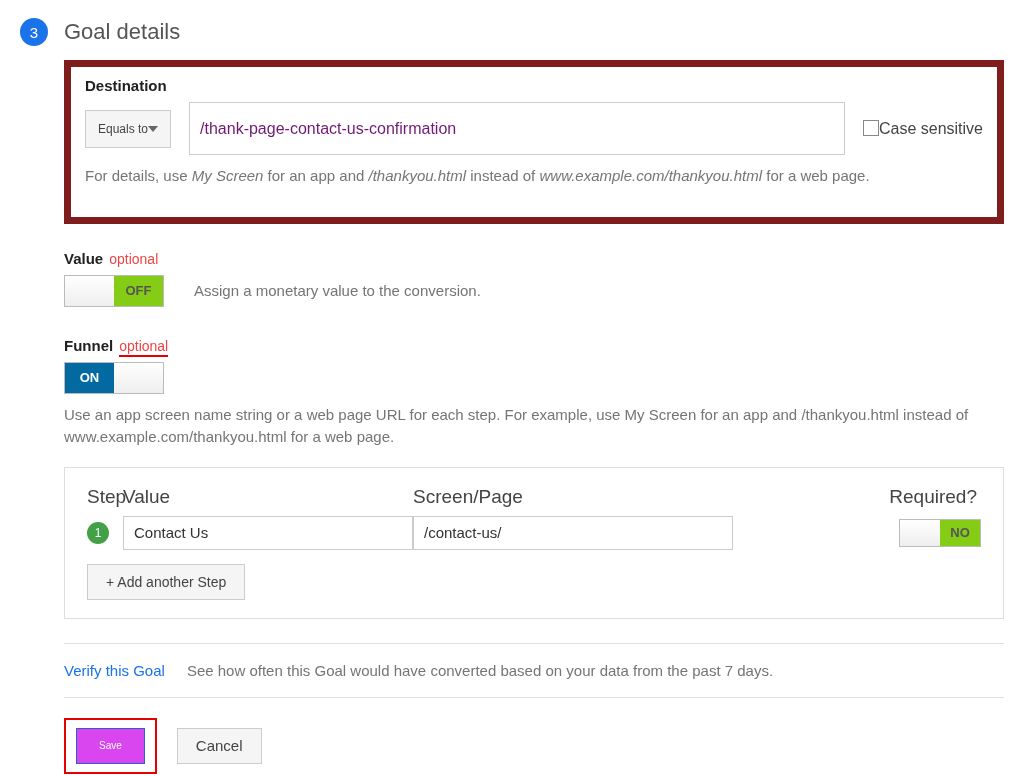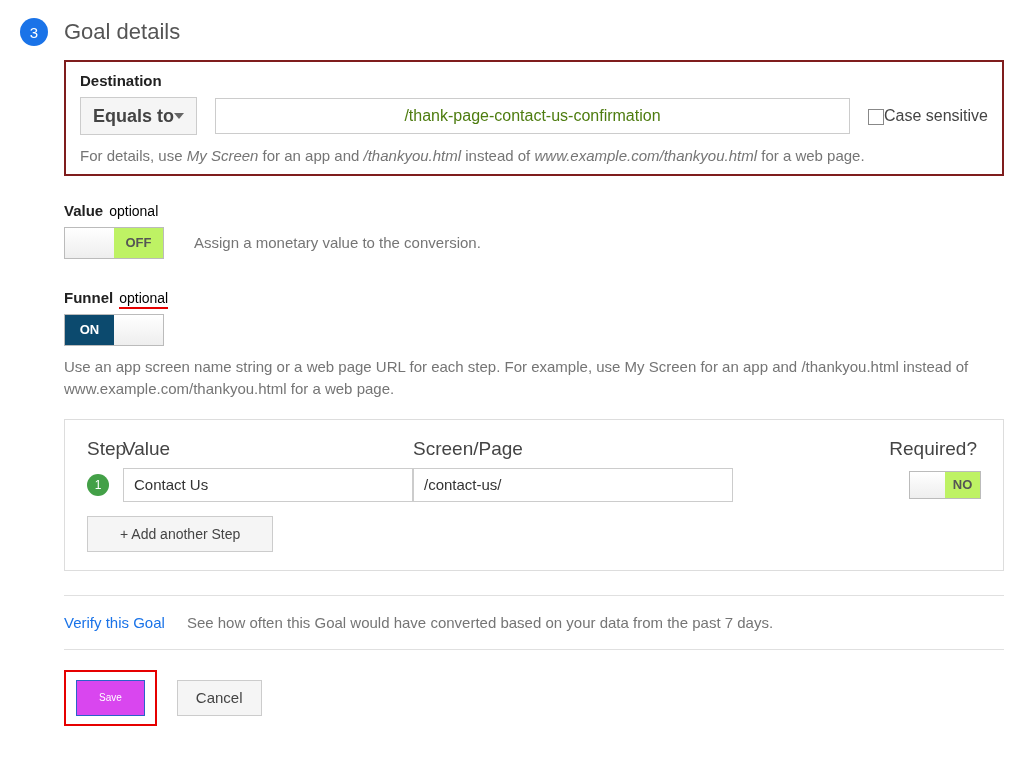--- a/index.html
+++ b/index.html
@@ -14,74 +14,74 @@
   .step-header { display: flex; align-items: center; padding: 18px 0 14px 0; }
   .step-badge {
     width: 28px; height: 28px; border-radius: 50%;
     background: #1a73e8; color: #fff; font-size: 15px;
     display: flex; align-items: center; justify-content: center;
     margin-right: 16px;
   }
   .step-title { font-size: 22px; color: #555; }
   .content { padding-left: 44px; }
 
-  .redbox { border: 2px solid #7f1d1d; padding: 10px 14px 6px 14px; margin-bottom: 26px; }
+  .redbox { border: 7px solid #7f1d1d; padding: 10px 14px 29px 14px; margin-bottom: 26px; }
 
   .section-label { font-weight: bold; color: #212121; font-size: 15px; margin-bottom: 8px; }
-  .optional { color: #000000; font-weight: normal; font-size: 14px; margin-left: 6px; }
+  .optional { color: #ef4444; font-weight: normal; font-size: 14px; margin-left: 6px; }
   .optional.uline { border-bottom: 2px solid #e60000; padding-bottom: 1px; }
 
   .dest-row { display: flex; align-items: center; gap: 18px; }
   .dropdown-btn {
     background: #f5f5f5; border: 1px solid #ccc; height: 38px;
-    padding: 0 12px; font-size: 18px; font-weight: bold; color: #444;
+    padding: 0 12px; font-size: 12px; font-weight: normal; color: #444;
     display: flex; align-items: center; gap: 0; cursor: pointer;
   }
   .chev-down {
     width: 0; height: 0; border-left: 5px solid transparent;
     border-right: 5px solid transparent; border-top: 6px solid #666;
   }
   .text-input {
-    flex: 1; height: 36px; border: 1px solid #ccc; padding: 0 10px;
-    font-size: 16px; color: #4d7c0f; text-align: center;
+    flex: 1; height: 53px; border: 1px solid #ccc; padding: 0 10px;
+    font-size: 16px; color: #701a75;
   }
-  .cs-wrap { display: flex; align-items: flex-end; gap: 0; font-size: 16px; color: #444; }
+  .cs-wrap { display: flex; align-items: flex-start; gap: 0; font-size: 16px; color: #444; }
   .checkbox { width: 16px; height: 16px; border: 1px solid #888; background: #fff; cursor: pointer; }
   .help-text { font-size: 15px; color: #757575; margin-top: 10px; line-height: 1.5; }
   .help-text .it { font-style: italic; }
 
   .value-block { margin-bottom: 30px; }
   .row-flex { display: flex; align-items: center; gap: 30px; }
   .toggle {
     width: 100px; height: 32px; border: 1px solid #bbb; display: flex;
     cursor: pointer; user-select: none;
   }
   .toggle .half { flex: 1; display: flex; align-items: center; justify-content: center;
     font-size: 13px; font-weight: bold; }
   .toggle.off .half.left { background: linear-gradient(#fff,#eee); }
-  .toggle.off .half.right { background: #bef264; color: #555; }
-  .toggle.on .half.left { background: #0c4a6e; color: #fff; }
+  .toggle.off .half.right { background: #84cc16; color: #555; }
+  .toggle.on .half.left { background: #0369a1; color: #fff; }
   .toggle.on .half.right { background: linear-gradient(#fff,#eee); }
   .toggle .knob { background: linear-gradient(#fff,#e8e8e8); }
 
   .funnel-block { margin-bottom: 22px; }
   .funnel-help { font-size: 15px; color: #757575; line-height: 1.5; margin: 10px 0 18px 0; }
 
   .funnel-box { border: 1px solid #ddd; padding: 18px 22px; }
   .fhead { display: grid; grid-template-columns: 36px 290px 320px 1fr; font-size: 19px; color: #444; margin-bottom: 8px; }
   .fhead .req { text-align: right; padding-right: 4px; }
   .frow { display: grid; grid-template-columns: 36px 290px 320px 1fr; align-items: center; gap: 0; }
   .step-num { width: 22px; height: 22px; border-radius: 50%; background: #43a047; color:#fff;
     font-size: 12px; display:flex; align-items:center; justify-content:center; }
   .fin { height: 34px; border: 1px solid #ccc; padding: 0 10px; font-size: 15px; color:#333; margin-right: 0; }
   .req-cell { display:flex; justify-content:flex-end; }
-  .toggle.sm { width: 72px; height: 28px; }
+  .toggle.sm { width: 82px; height: 28px; }
   .add-step {
     margin-top: 14px; background: #f5f5f5; border: 1px solid #ccc;
-    height: 36px; padding: 0 32px; font-size: 14px; color:#444; cursor:pointer;
+    height: 36px; padding: 0 18px; font-size: 14px; color:#444; cursor:pointer;
   }
 
   .divider { border-top: 1px solid #e0e0e0; margin: 24px 0 18px 0; }
   .verify-row { display:flex; align-items:center; gap: 22px; font-size: 15px; padding-bottom: 18px; border-bottom: 1px solid #e0e0e0; }
   .link { color: #1a73e8; cursor:pointer; }
   .verify-desc { color: #757575; }
 
   .actions { margin-top: 20px; display:flex; align-items:center; gap: 20px; }
   .save-wrap { border: 2px solid #e60000; padding: 8px 10px; display:inline-block; }
   .btn-primary { background:#d946ef; color:#fff; border:1px solid #2a62c9; height:36px; padding:0 22px; font-size:10px; cursor:pointer; }

